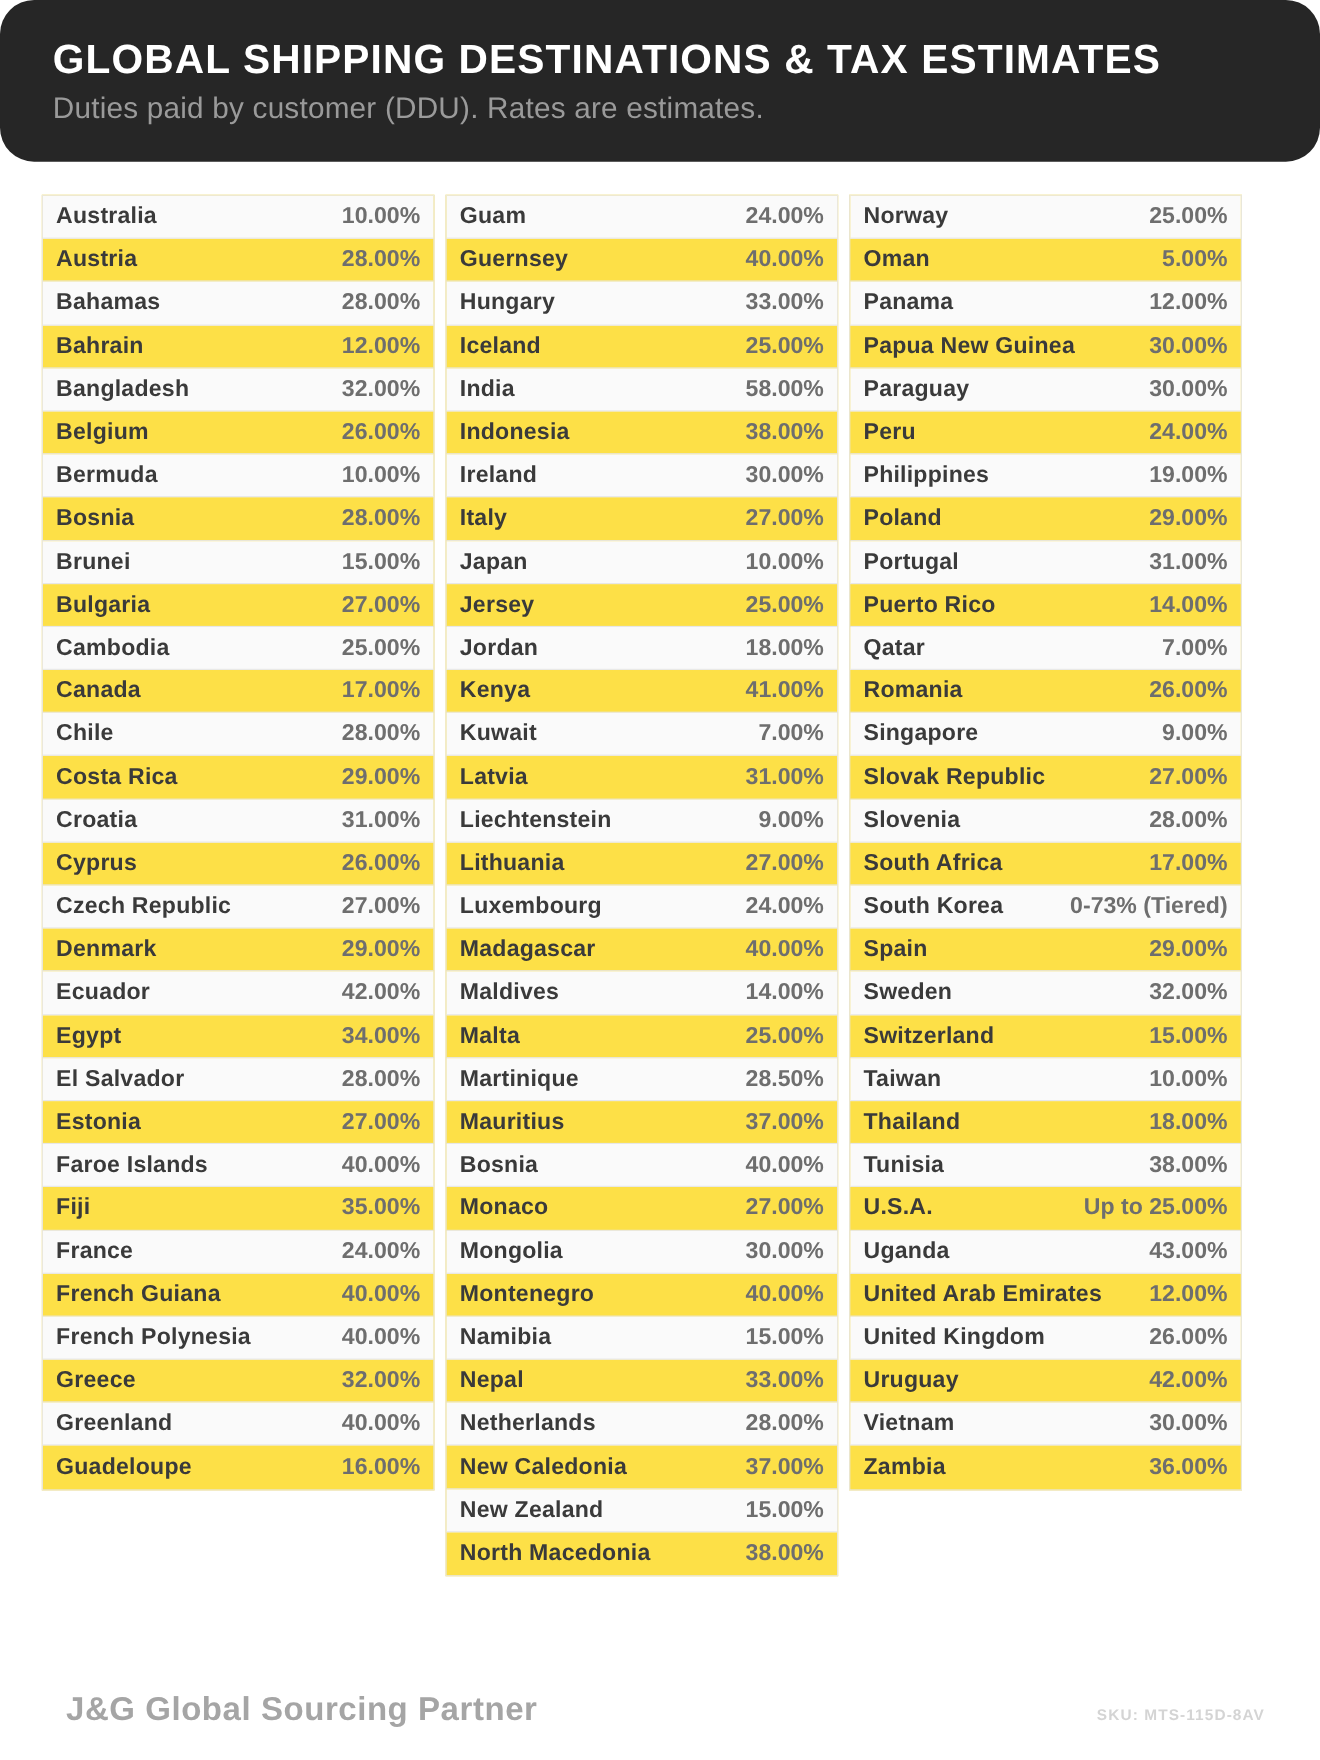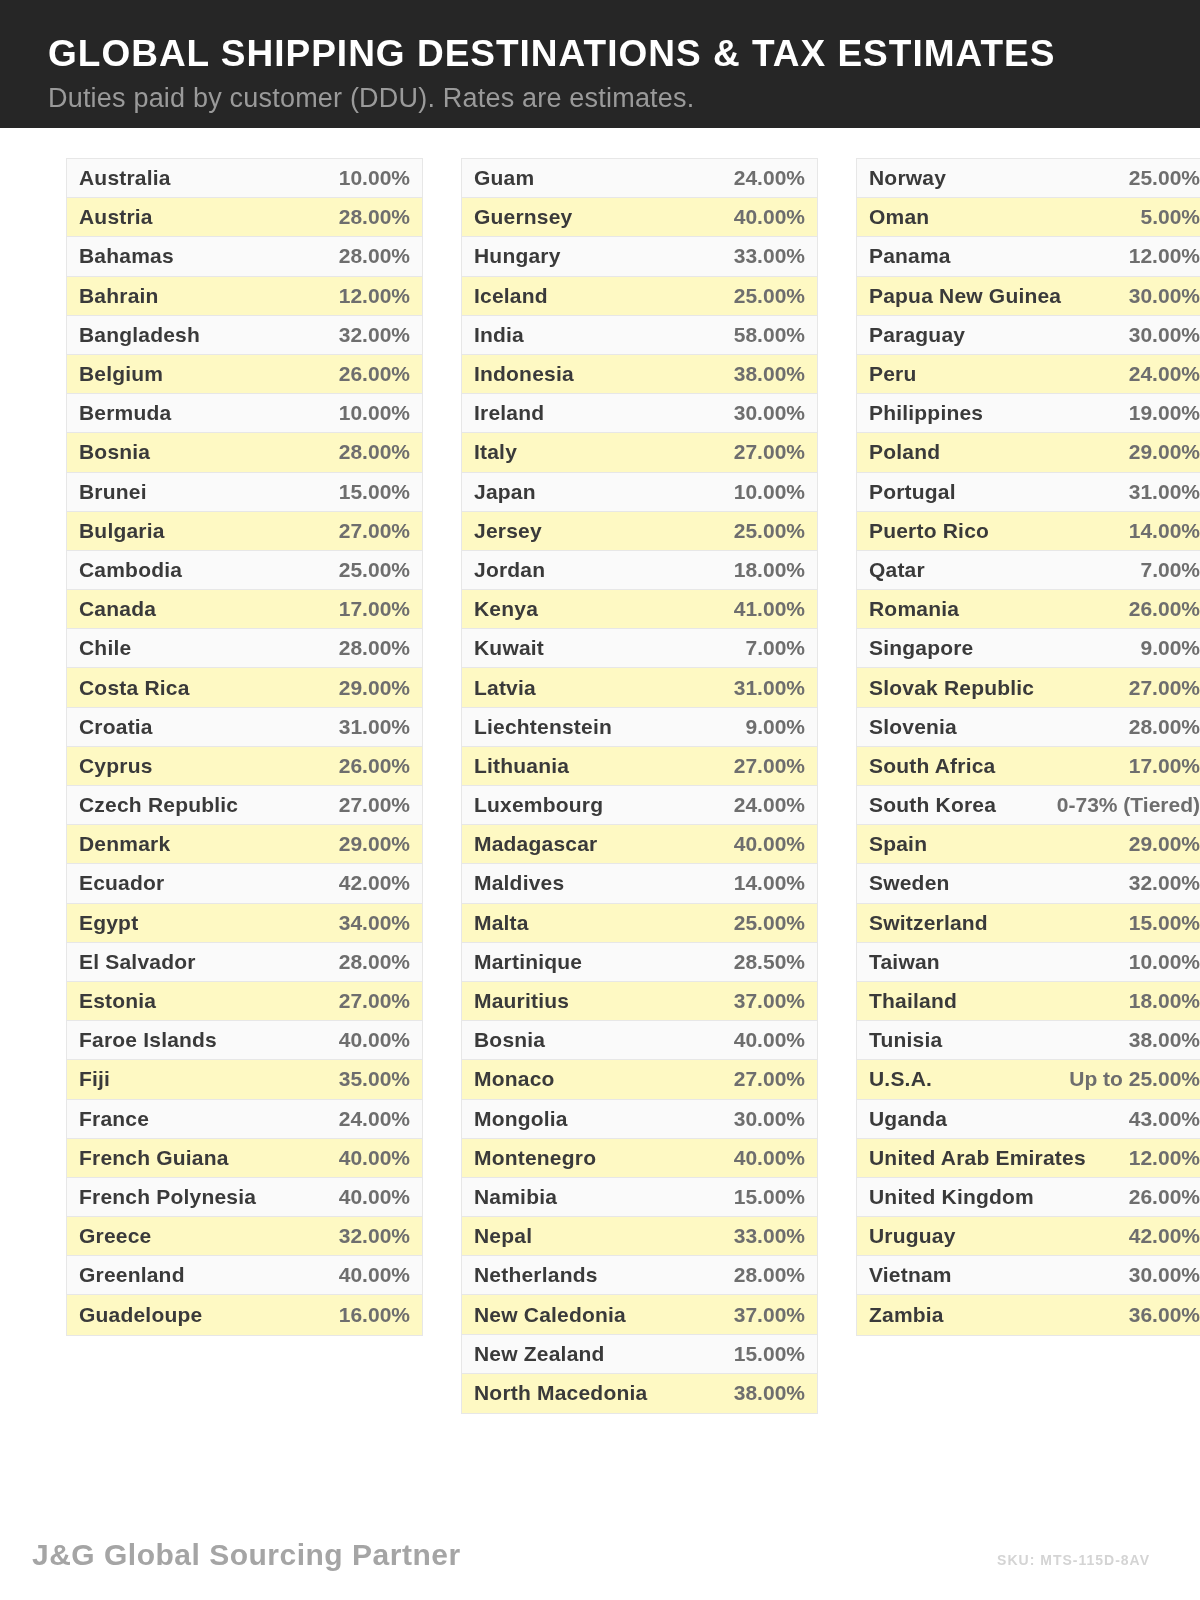--- a/index.html
+++ b/index.html
@@ -12,22 +12,23 @@
     --stripe:#fafafa;
     --brand:#a5a5a5;
     --sku:#d4d4d4;
   }
   *{margin:0;padding:0;box-sizing:border-box;}
   html,body{width:1200px;height:1600px;background:#ffffff;overflow:hidden;}
   body{font-family:"Liberation Sans","DejaVu Sans",sans-serif;position:relative;}
 
   .header{
     background:var(--header-bg);
-    height:128px;
+    height:147px;
     padding:34px 48px 0 48px;
+    border-radius:31px;
   }
   .header h1{
     color:var(--title);
     font-size:37px;
     font-weight:bold;
     letter-spacing:1px;
     line-height:1.1;
     white-space:nowrap;
   }
   .header p{
@@ -42,22 +43,21 @@
     margin:30px 0 0 38px;
     width:1091px;
     display:flex;
     gap:10px;
     align-items:flex-start;
   }
   .column{
     width:357px;
     flex:0 0 357px;
     border:1px solid var(--border);
-    background:#fef9c3;
-    margin-left:28px;
+    background:#fde047;
   }
   .row{
     height:39.2px;
     display:flex;
     justify-content:space-between;
     align-items:center;
     padding:0 12px;
     border-bottom:1px solid var(--border);
   }
   .row:nth-child(odd){background:var(--stripe);}
@@ -72,21 +72,21 @@
   .rate{
     color:var(--rate);
     font-size:21px;
     font-weight:bold;
     white-space:nowrap;
     margin-left:8px;
   }
 
   .footer{
     position:absolute;
-    left:32px;
+    left:60px;
     right:50px;
     bottom:28px;
     display:flex;
     justify-content:space-between;
     align-items:baseline;
   }
   .brand{
     color:var(--brand);
     font-size:30px;
     font-weight:bold;

